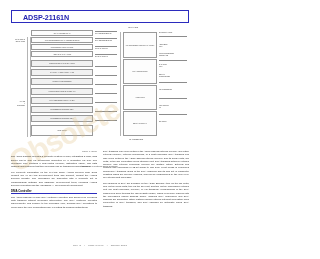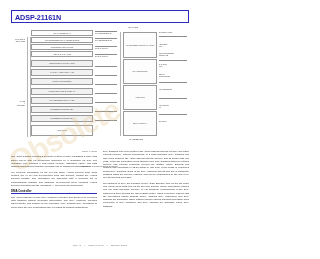--- a/index.html
+++ b/index.html
@@ -22,21 +22,21 @@
     left: 11px;
     top: 10px;
     width: 178px;
     height: 13px;
     border: 0.5px solid #2b2bbd;
     box-sizing: border-box;
     background: #fff;
   }
   .header-title {
     position: absolute;
-    left: 3px;
+    left: 11px;
     top: 2.5px;
     font-size: 7.2px;
     font-weight: bold;
     letter-spacing: -0.1px;
     color: #2222b0;
     line-height: 8px;
     white-space: nowrap;
   }
 
   

